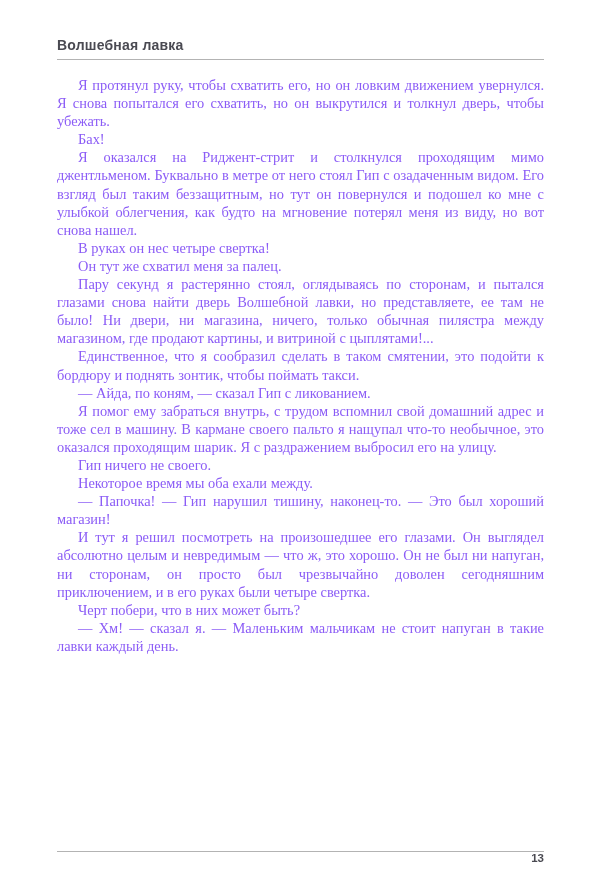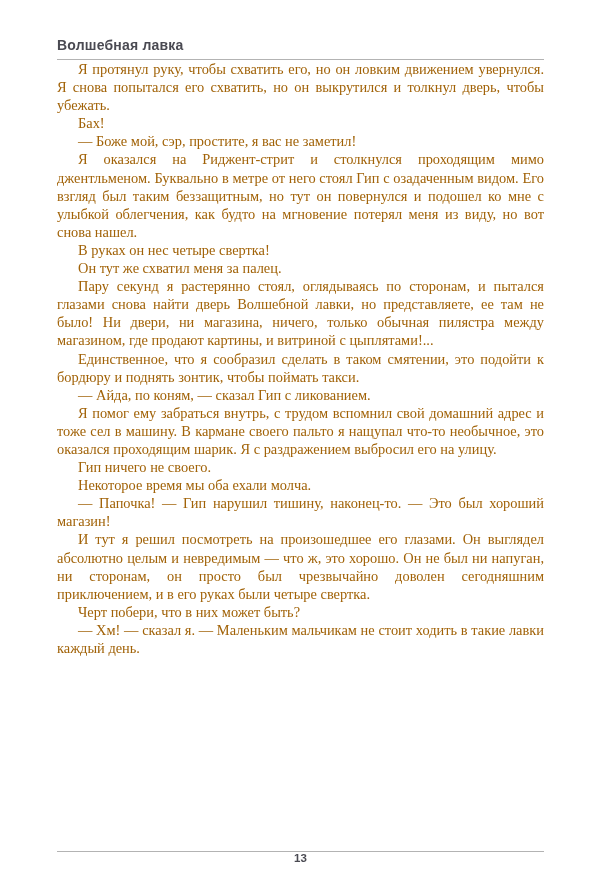--- a/index.html
+++ b/index.html
@@ -32,24 +32,25 @@
     white-space: nowrap;
   }
   .rule-top {
     border: 0;
     border-top: 1px solid #b3b3b3;
     margin: 7px 0 0 0;
     width: 487px;
     height: 0;
   }
   .body-text {
+    margin-top: 16px;
     font-family: "Liberation Serif", serif;
     font-size: 14.4px;
     line-height: 18.1px;
-    color: #a16207;
+    color: #8b5cf6;
     text-align: justify;
     text-justify: inter-word;
     hyphens: manual;
   }
   .body-text p {
     margin: 0;
     text-indent: 21px;
   }
   .footer-rule {
     position: absolute;
@@ -58,21 +59,21 @@
     width: 487px;
     height: 0;
     border: 0;
     border-top: 1px solid #b3b3b3;
   }
   .page-number {
     position: absolute;
     left: 57px;
     top: 851px;
     width: 487px;
-    text-align: center;
+    text-align: right;
     font-family: "Liberation Sans", sans-serif;
     font-weight: bold;
     font-size: 11.5px;
     color: #4a4a52;
     line-height: 14px;
   }
 </style>
 </head>
 <body>
 
@@ -80,34 +81,33 @@
 
   <div class="content">
 
     <div class="running-head">Волшебная лавка</div>
 
     <hr class="rule-top">
 
     <div class="body-text">
         <p>Я протянул руку, чтобы схватить его, но он ловким движением увернулся. Я снова попытался его схватить, но он выкрутился и толкнул дверь, чтобы убежать.</p>
         <p>Бах!</p>
-        <p>— Боже мой, сэр, простите, я вас не заметил!</p>
         <p>Я оказался на Риджент-стрит и столкнулся проходящим мимо джентльменом. Буквально в метре от него стоял Гип с озадаченным видом. Его взгляд был таким беззащитным, но тут он повернулся и подошел ко мне с улыбкой облегчения, как будто на мгновение потерял меня из виду, но вот снова нашел.</p>
         <p>В руках он нес четыре свертка!</p>
         <p>Он тут же схватил меня за палец.</p>
         <p>Пару секунд я растерянно стоял, оглядываясь по сторонам, и пытался глазами снова найти дверь Волшебной лавки, но представляете, ее там не было! Ни двери, ни магазина, ничего, только обычная пилястра между магазином, где продают картины, и витриной с цыплятами!...</p>
         <p>Единственное, что я сообразил сделать в таком смятении, это подойти к бордюру и поднять зонтик, чтобы поймать такси.</p>
         <p>— Айда, по коням, — сказал Гип с ликованием.</p>
         <p>Я помог ему забраться внутрь, с трудом вспомнил свой домашний адрес и тоже сел в машину. В кармане своего пальто я нащупал что-то необычное, это оказался проходящим шарик. Я с раздражением выбросил его на улицу.</p>
         <p>Гип ничего не своего.</p>
-        <p>Некоторое время мы оба ехали молча.</p>
+        <p>Некоторое время мы оба ехали между.</p>
         <p>— Папочка! — Гип нарушил тишину, наконец-то. — Это был хороший магазин!</p>
         <p>И тут я решил посмотреть на произошедшее его глазами. Он выглядел абсолютно целым и невредимым — что ж, это хорошо. Он не был ни напуган, ни сторонам, он просто был чрезвычайно доволен сегодняшним приключением, и в его руках были четыре свертка.</p>
         <p>Черт побери, что в них может быть?</p>
-        <p>— Хм! — сказал я. — Маленьким мальчикам не стоит ходить в такие лавки каждый день.</p>
+        <p>— Хм! — сказал я. — Маленьким мальчикам не стоит напуган в такие лавки каждый день.</p>
       </div>
 
   </div>
 
   <hr class="footer-rule">
 
   <div class="page-number">13</div>
 
 </div>
 

